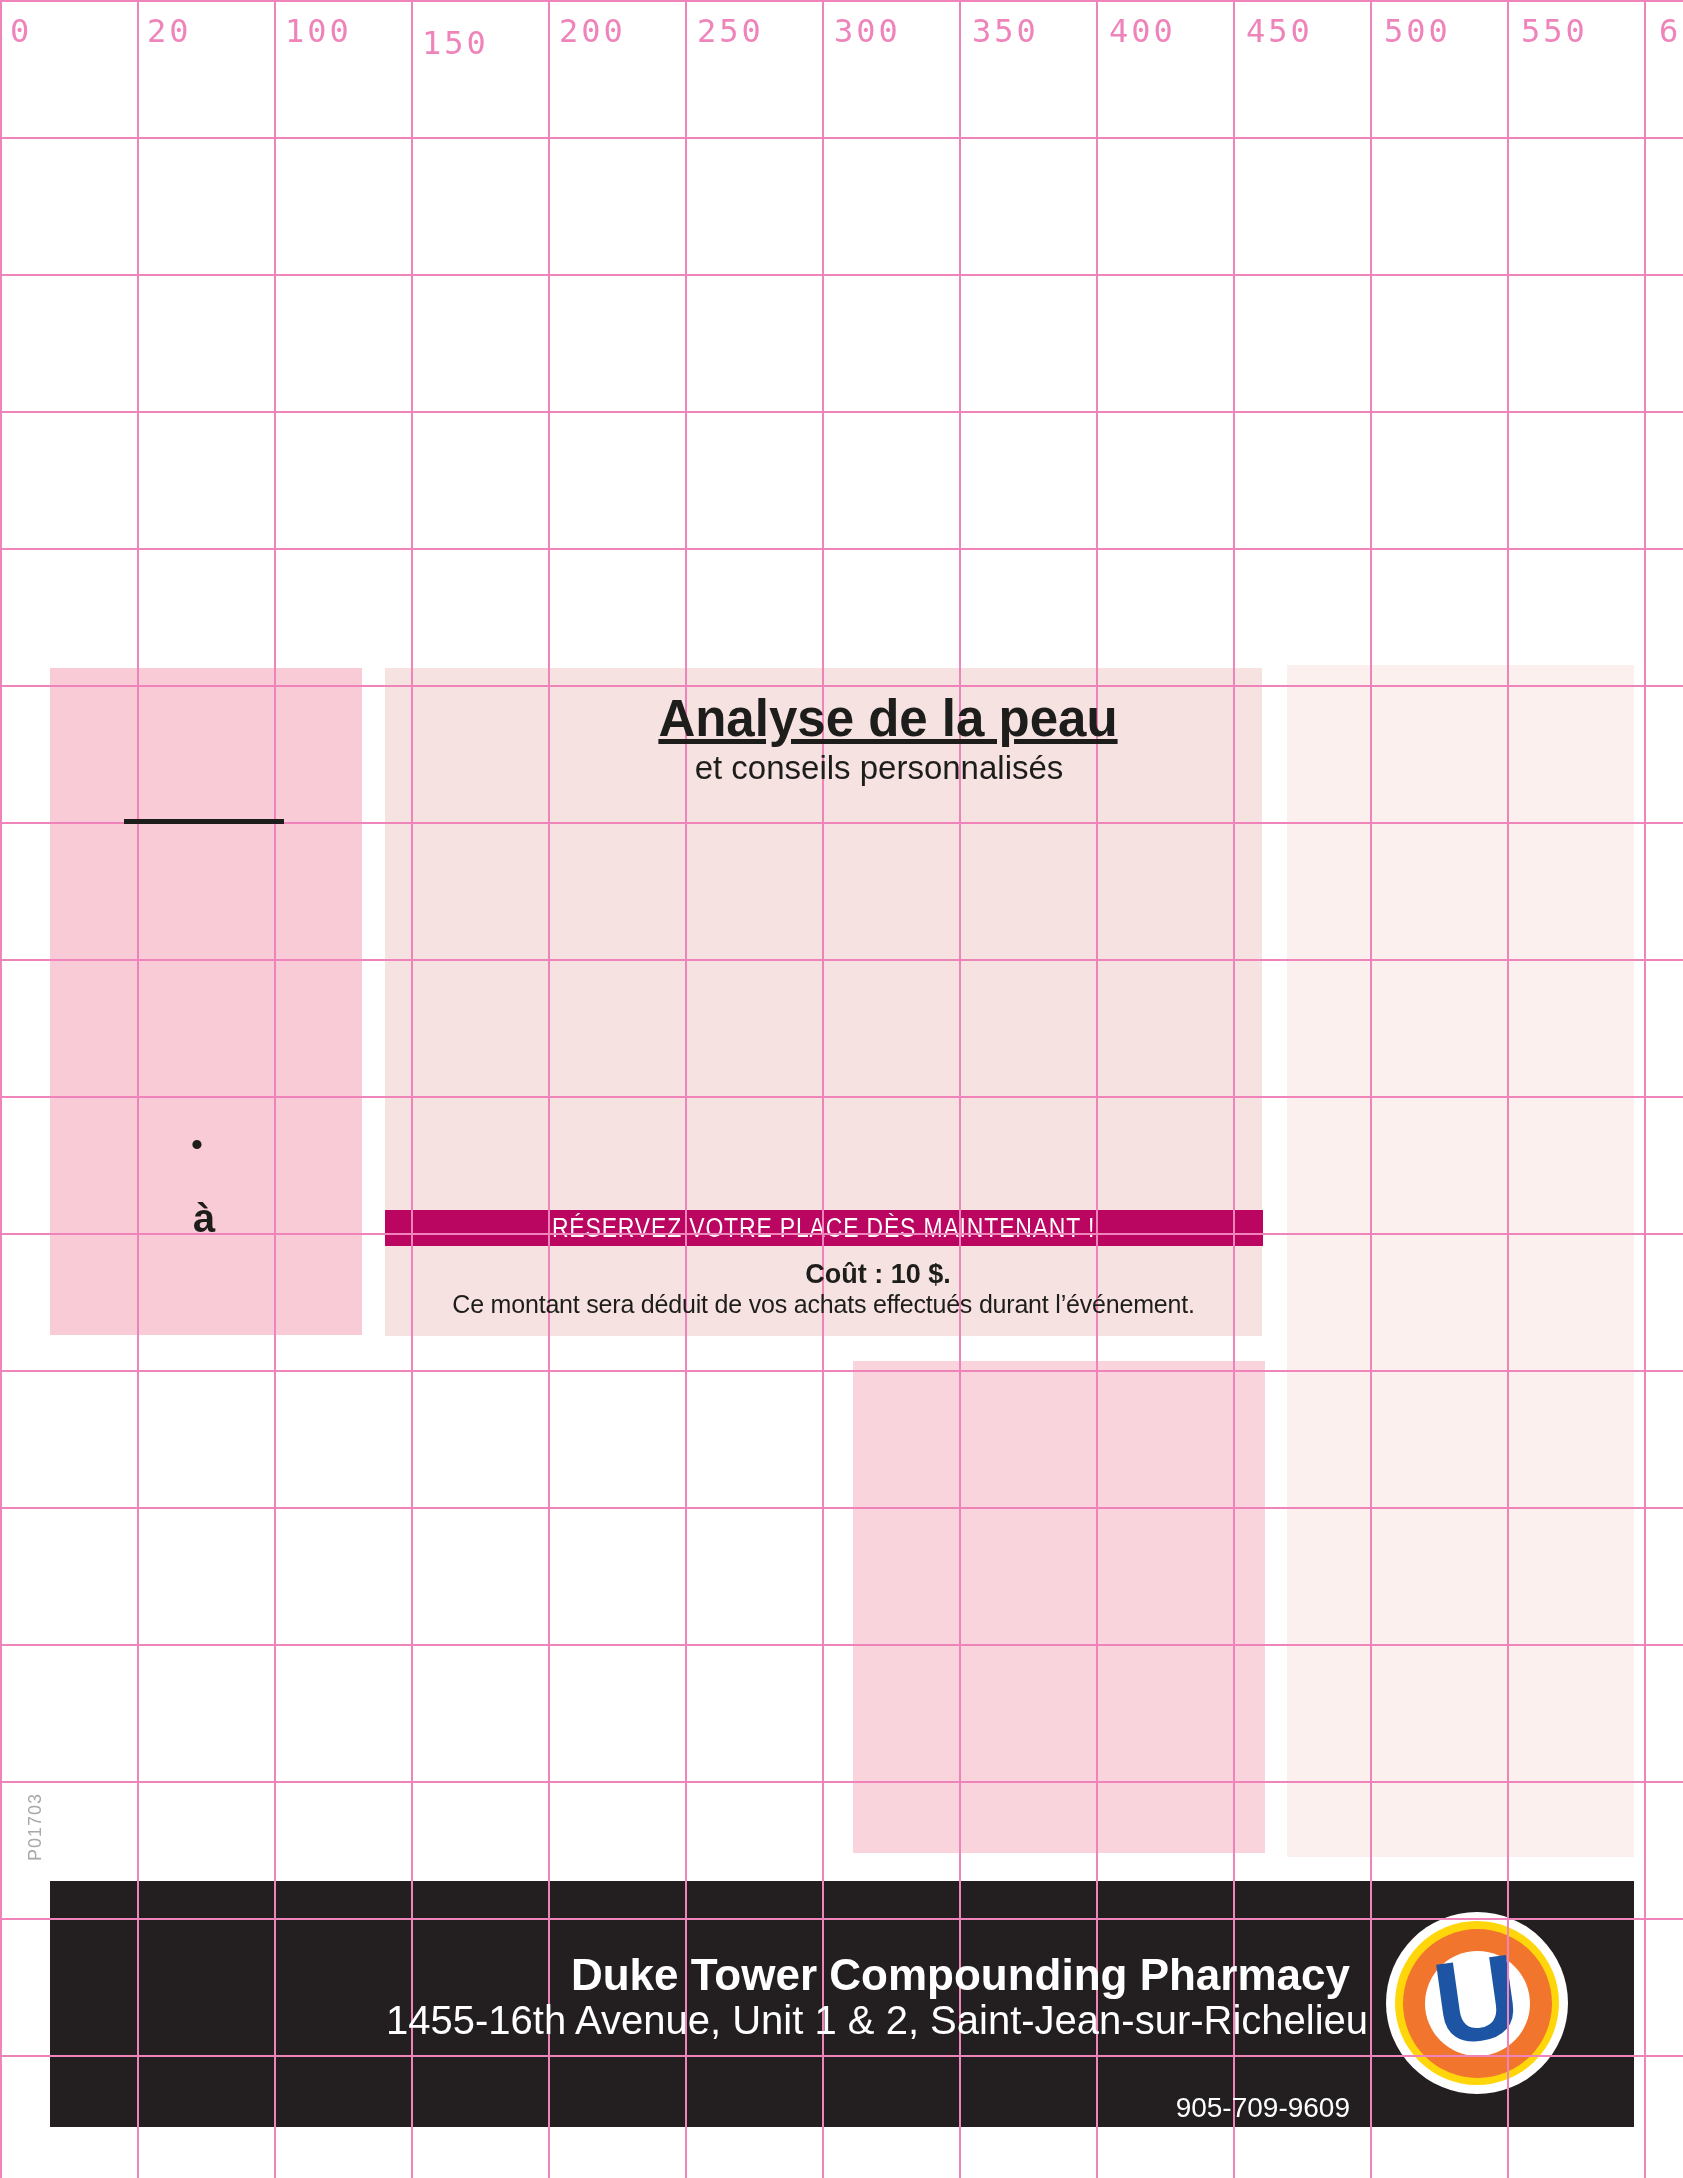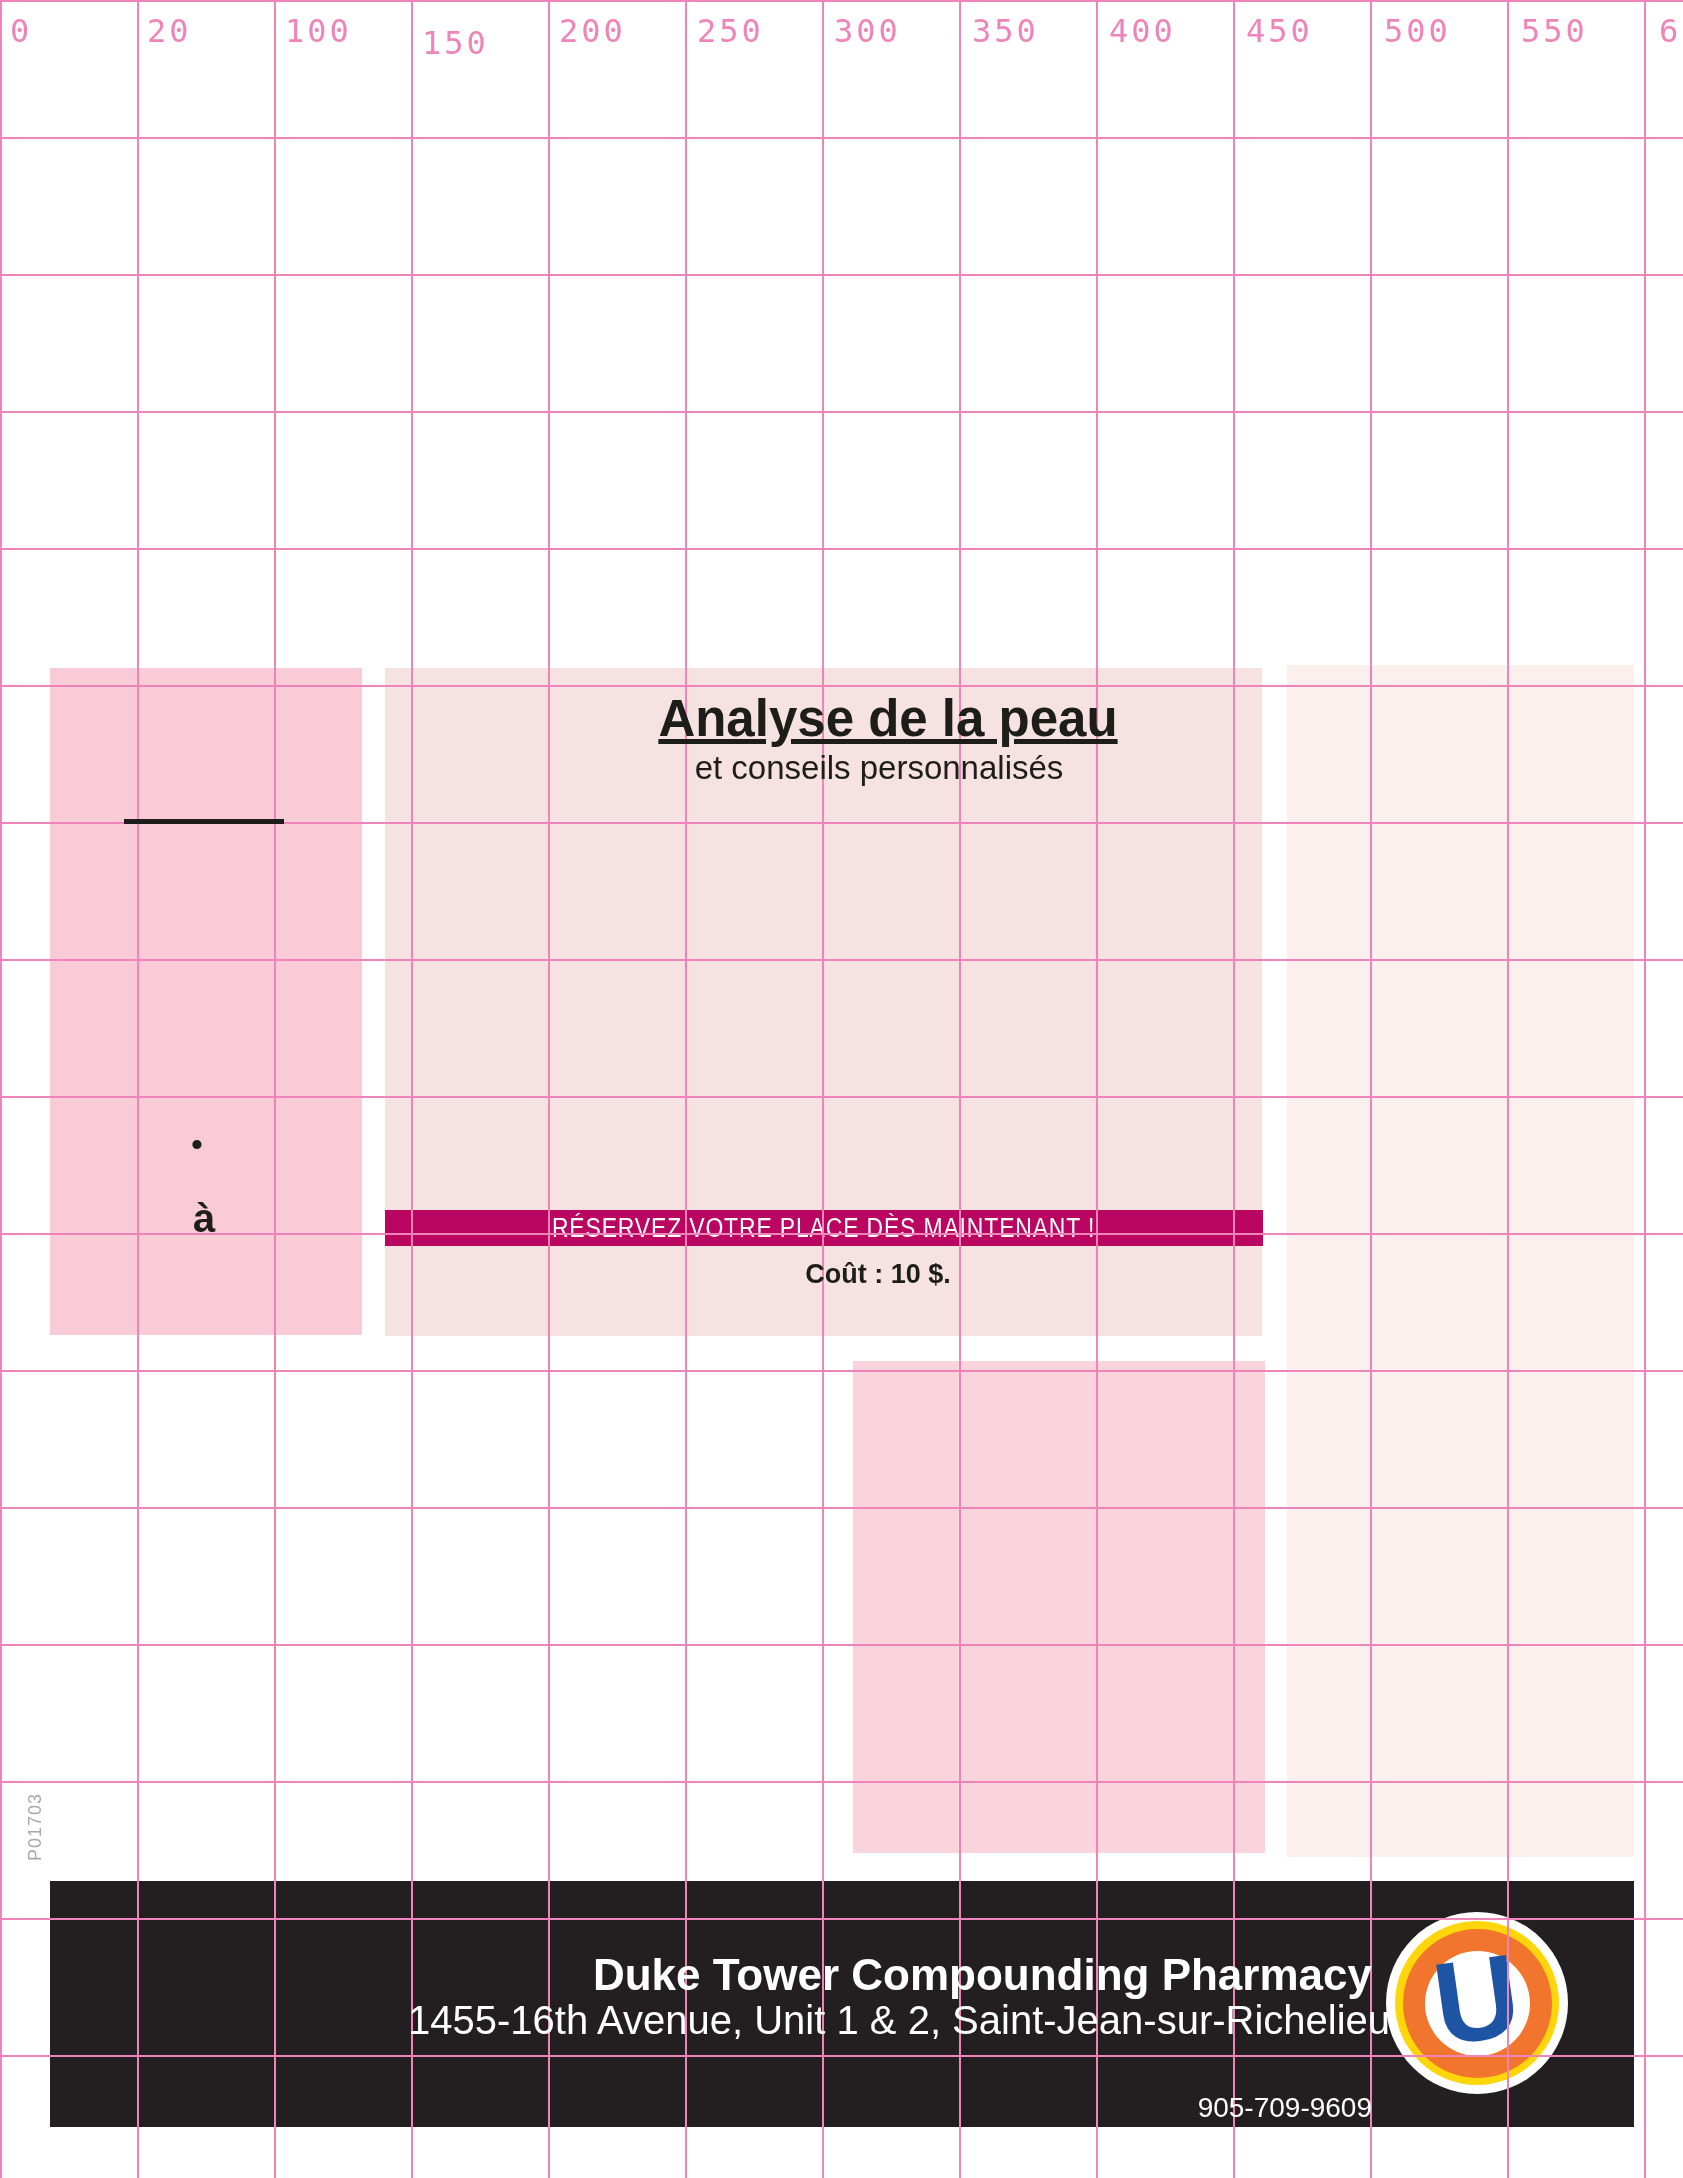--- a/index.html
+++ b/index.html
@@ -20,21 +20,21 @@
     background:var(--banner);display:flex;align-items:center;justify-content:center;
   }
   #banner span{
     color:#ffffff;font-size:27px;letter-spacing:1px;white-space:nowrap;
     transform:scaleX(.85);transform-origin:center;
   }
 
   
   #footer{position:absolute;z-index:2;left:50px;top:1881px;width:1584px;height:246px;background:var(--footer-bg);}
   #footer-text{
-    position:absolute;z-index:10;left:408px;top:1952px;width:964px;text-align:right;color:#ffffff;
+    position:absolute;z-index:10;left:386px;top:1952px;width:964px;text-align:right;color:#ffffff;
   }
   #footer-name   {font-size:44px;font-weight:bold;line-height:46px;white-space:nowrap;}
   #footer-address{font-size:40px;line-height:45px;white-space:nowrap;}
   #footer-phone  {font-size:28px;line-height:46px;white-space:nowrap;margin-top:42px;}
 
   #logo{position:absolute;z-index:3;left:1386px;top:1912px;width:182px;height:182px;}
   #logo .ring{position:absolute;border-radius:50%;}
   #logo-white-outer{left:0;top:0;width:182px;height:182px;background:#ffffff;}
   #logo-yellow{left:9px;top:9px;width:164px;height:164px;background:var(--logo-yellow);}
   #logo-orange{left:17px;top:17px;width:149px;height:149px;background:var(--logo-orange);}
@@ -127,17 +127,18 @@
       <span class="ruler-label" style="left: 1521px;">550</span>
       <span class="ruler-label" style="left: 1659px;">600</span>
     </div>
 
   <div class="txt" id="title">Analyse de la peau</div>
   <div class="txt" id="subtitle">et conseils personnalisés</div>
   <div id="dash-line"></div>
   <div class="txt" id="bullet">•</div>
   <div class="txt" id="a-label">à</div>
   <div class="txt" id="cost">Coût : 10 $.</div>
+  <div class="txt" id="note">Ce montant sera déduit de vos achats effectués durant l’événement.</div>
 
   <div id="slug">P01703</div>
 
 </div>
 
 
 </body></html>

